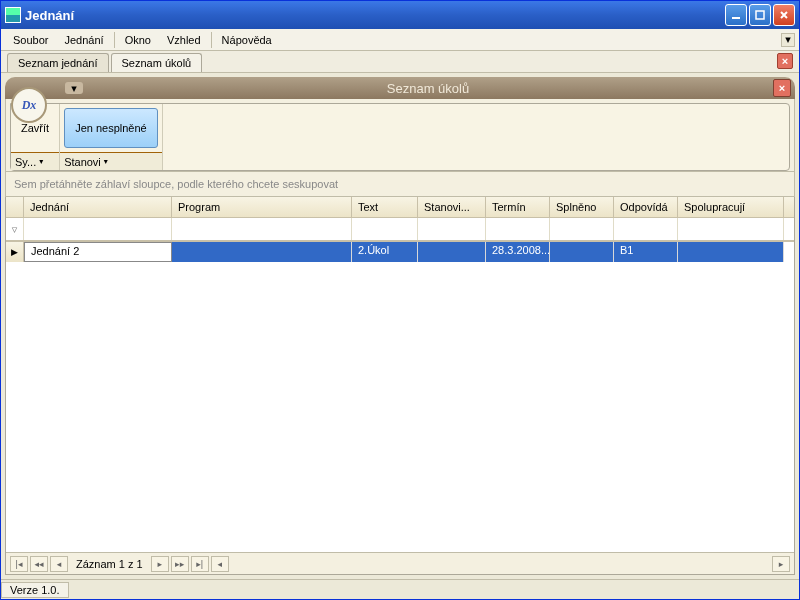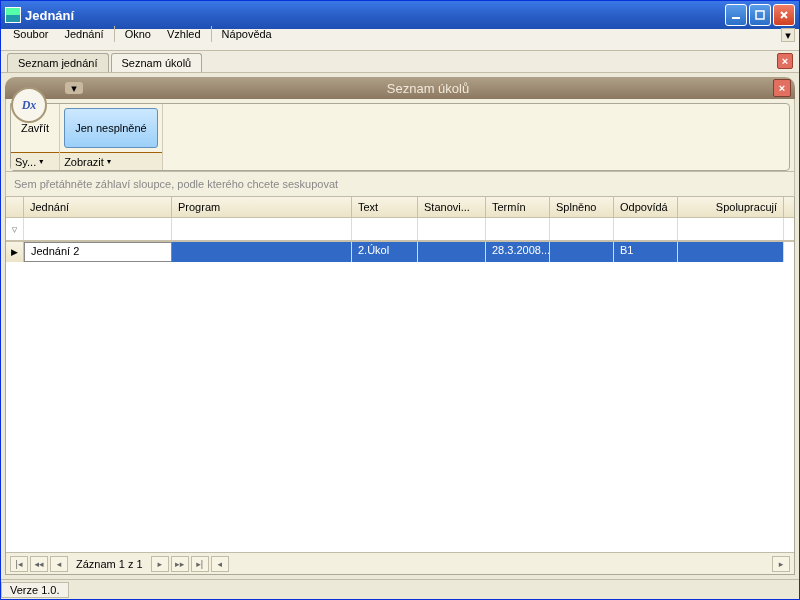--- a/index.html
+++ b/index.html
@@ -9,21 +9,21 @@
 
 .titlebar { height: 28px; background: linear-gradient(to bottom, #3b78e7 0%, #2a5fc7 50%, #1e4fb3 100%); display: flex; align-items: center; padding: 0 4px; }
 .titlebar-icon { width: 16px; height: 16px; margin-right: 4px; background: linear-gradient(to bottom, #5fa 50%, #29a 50%); border: 1px solid #fff; }
 .titlebar-text { color: #fff; font-weight: bold; font-size: 13px; flex: 1; }
 .win-btns { display: flex; gap: 2px; }
 .win-btn { width: 22px; height: 22px; border-radius: 3px; border: 1px solid #fff; display: flex; align-items: center; justify-content: center; cursor: pointer; }
 .win-min, .win-max { background: linear-gradient(to bottom, #5a9de8, #2a6fc8); }
 .win-close { background: linear-gradient(to bottom, #f08068, #d04020); }
 .win-btn svg { width: 12px; height: 12px; }
 
-.menubar { height: 22px; background: #f4f2e8; border-bottom: 1px solid #c0bca8; display: flex; align-items: flex-end; padding: 8px 4px; }
+.menubar { height: 22px; background: #f4f2e8; border-bottom: 1px solid #c0bca8; display: flex; align-items: center; padding: 0 4px; }
 .menu-item { padding: 2px 8px; cursor: pointer; text-decoration: underline; text-decoration-color: transparent; }
 .menu-sep { width: 1px; height: 16px; background: #c0bca8; margin: 0 2px; }
 .menu-drop { margin-left: auto; width: 14px; height: 14px; border: 1px solid #c0bca8; background: #ece9d8; display: flex; align-items: center; justify-content: center; cursor: pointer; }
 
 .tabs-outer { height: 22px; background: #f0ede0; display: flex; align-items: flex-end; padding: 0 6px; border-bottom: 1px solid #c0bca8; position: relative; }
 .tab { padding: 3px 10px; border: 1px solid #aca899; border-bottom: none; background: #f4f2e8; margin-right: 2px; cursor: pointer; border-radius: 3px 3px 0 0; }
 .tab.inactive { background: #e8e4d4; }
 .tabs-close { position: absolute; right: 6px; top: 2px; width: 16px; height: 16px; background: #e27060; border: 1px solid #a04030; display: flex; align-items: center; justify-content: center; cursor: pointer; border-radius: 2px; }
 
 .content { flex: 1; padding: 4px; display: flex; flex-direction: column; }
@@ -51,21 +51,21 @@
 .grid-header { display: flex; background: linear-gradient(to bottom, #f8f4e4, #ece4c8); border-bottom: 1px solid #c8c0a8; }
 .grid-cell-h { border-right: 1px solid #c8c0a8; padding: 4px 6px; overflow: hidden; white-space: nowrap; text-overflow: ellipsis; }
 .grid-corner { width: 18px; }
 .c-jednani { width: 148px; }
 .c-program { width: 180px; }
 .c-text { width: 66px; }
 .c-stanov { width: 68px; }
 .c-termin { width: 64px; }
 .c-splneno { width: 64px; }
 .c-odpovida { width: 64px; }
-.c-spolu { width: 106px; text-align: right; }
+.c-spolu { width: 106px; }
 
 .grid-filter { display: flex; border-bottom: 2px solid #c8c0a8; }
 .grid-cell-f { border-right: 1px solid #e0dcc8; padding: 2px; height: 22px; }
 .filter-icon { width: 18px; display:flex; align-items:center; justify-content:center; color:#888; }
 
 .grid-row { display: flex; height: 20px; }
 .grid-row.selected .grid-cell-d { background: #3169c6; color: #fff; }
 .grid-row.selected .grid-cell-d.editing { background: #fff; color: #000; border: 1px solid #888; }
 .row-indicator { width: 18px; background: linear-gradient(to bottom, #f8f4e4, #ece4c8); border-right: 1px solid #c8c0a8; display: flex; align-items: center; justify-content: center; font-size: 9px; }
 .grid-cell-d { border-right: 1px solid #d8d8d8; padding: 2px 6px; overflow: hidden; white-space: nowrap; }
@@ -146,21 +146,21 @@
         <div class="ribbon-group">
           <div class="ribbon-btn-large">Zavřít</div>
           <div class="ribbon-group-label">
               <span>Sy...</span>
               <span class="arrow">▾</span>
             </div>
         </div>
         <div class="ribbon-group">
           <div class="ribbon-btn-large ribbon-btn-accent">Jen nesplněné</div>
           <div class="ribbon-group-label">
-              <span>Zobrazit</span>
+              <span>Stanovi</span>
               <span class="arrow">▾</span>
             </div>
         </div>
       </div>
     </div>
 
     <div class="grouping-bar">Sem přetáhněte záhlaví sloupce, podle kterého chcete seskupovat</div>
 
     <div class="grid-wrap">
       <div class="grid-header">

